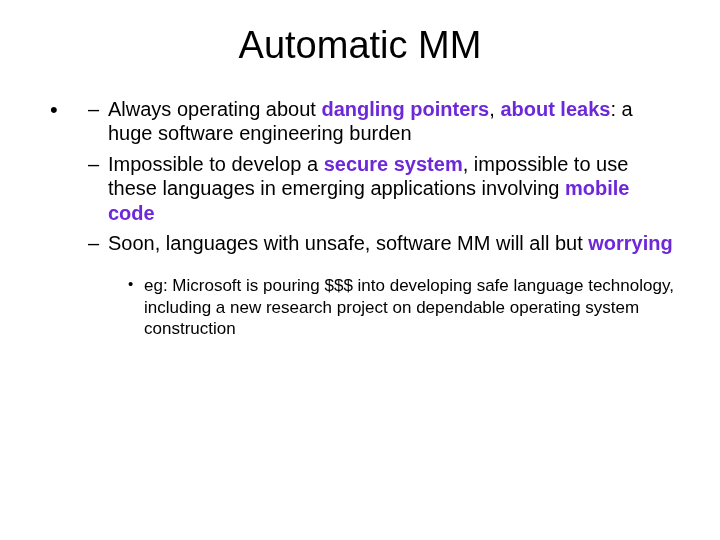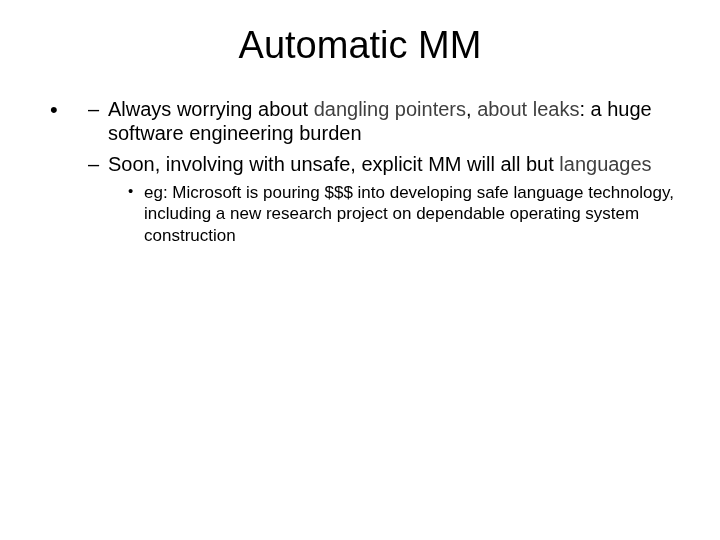--- a/index.html
+++ b/index.html
@@ -56,54 +56,58 @@
   }
   ul.lvl2 > li::before {
     content: "–";
     position: absolute;
     left: 2px;
     top: 0;
   }
   ul.lvl3 {
     list-style: none;
     padding: 0;
-    margin: 6px 0 0 18px;
+    margin: 20px 0 0 18px;
     font-size: 17px;
     line-height: 1.25;
   }
   ul.lvl3 > li {
     position: relative;
     padding-left: 18px;
   }
   ul.lvl3 > li::before {
     content: "•";
     position: absolute;
     left: 2px;
     top: 0;
     font-size: 15px;
   }
   .hl {
-    color: #404040;
+    color: #6d28d9;
+    font-weight: bold;
   }
 </style>
 </head>
 <body>
 
 <div class="slide">
   <div class="title">Automatic MM</div>
 
   <ul class="lvl1">
     <li>
 
       <ul class="lvl2">
         <li>
-          <span>Always worrying about </span><span class="hl">dangling pointers</span><span>, </span><span class="hl">about leaks</span><span>:  a huge software engineering burden</span>
+          <span>Always operating about </span><span class="hl">dangling pointers</span><span>, </span><span class="hl">about leaks</span><span>:  a huge software engineering burden</span>
         </li>
         <li>
-          <span>Soon, involving with unsafe, explicit MM will all but </span><span class="hl">languages</span>
+          <span>Impossible to develop a </span><span class="hl">secure system</span><span>, impossible to use these languages in emerging applications involving </span><span class="hl">mobile code</span>
+        </li>
+        <li>
+          <span>Soon, languages with unsafe, software MM will all but </span><span class="hl">worrying</span>
 
           <ul class="lvl3">
             <li>
               <span>eg:  Microsoft is pouring $$$ into developing safe language technology, including a new research project on dependable operating system construction</span>
             </li>
           </ul>
         </li>
       </ul>
     </li>
   </ul>

